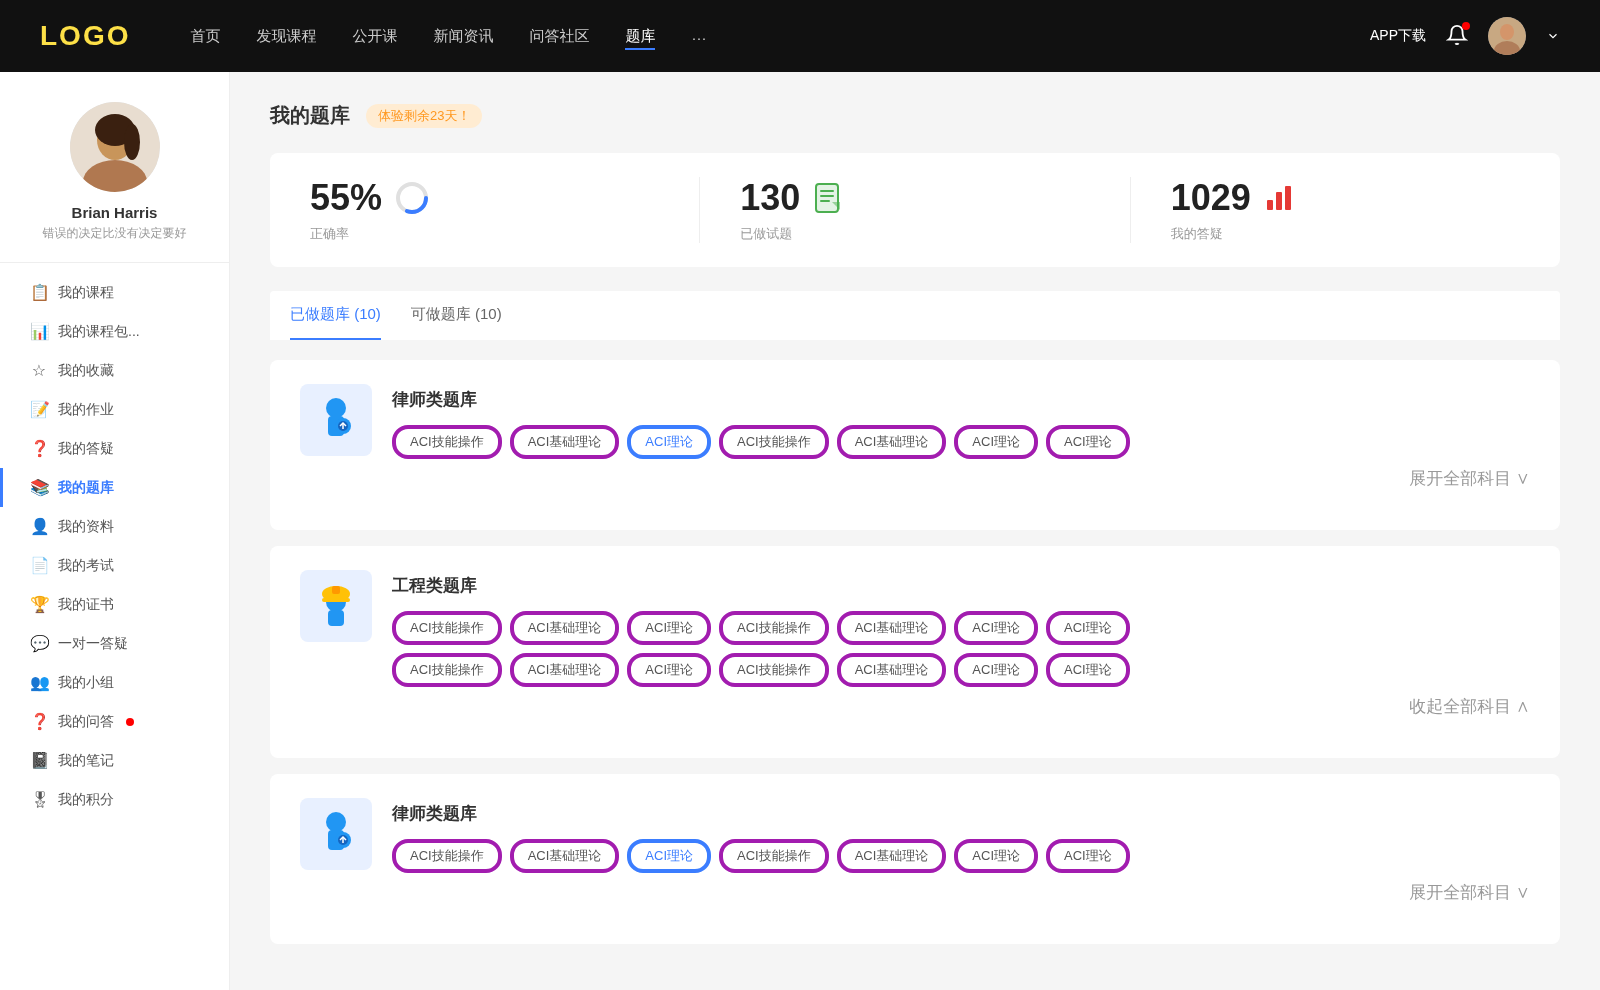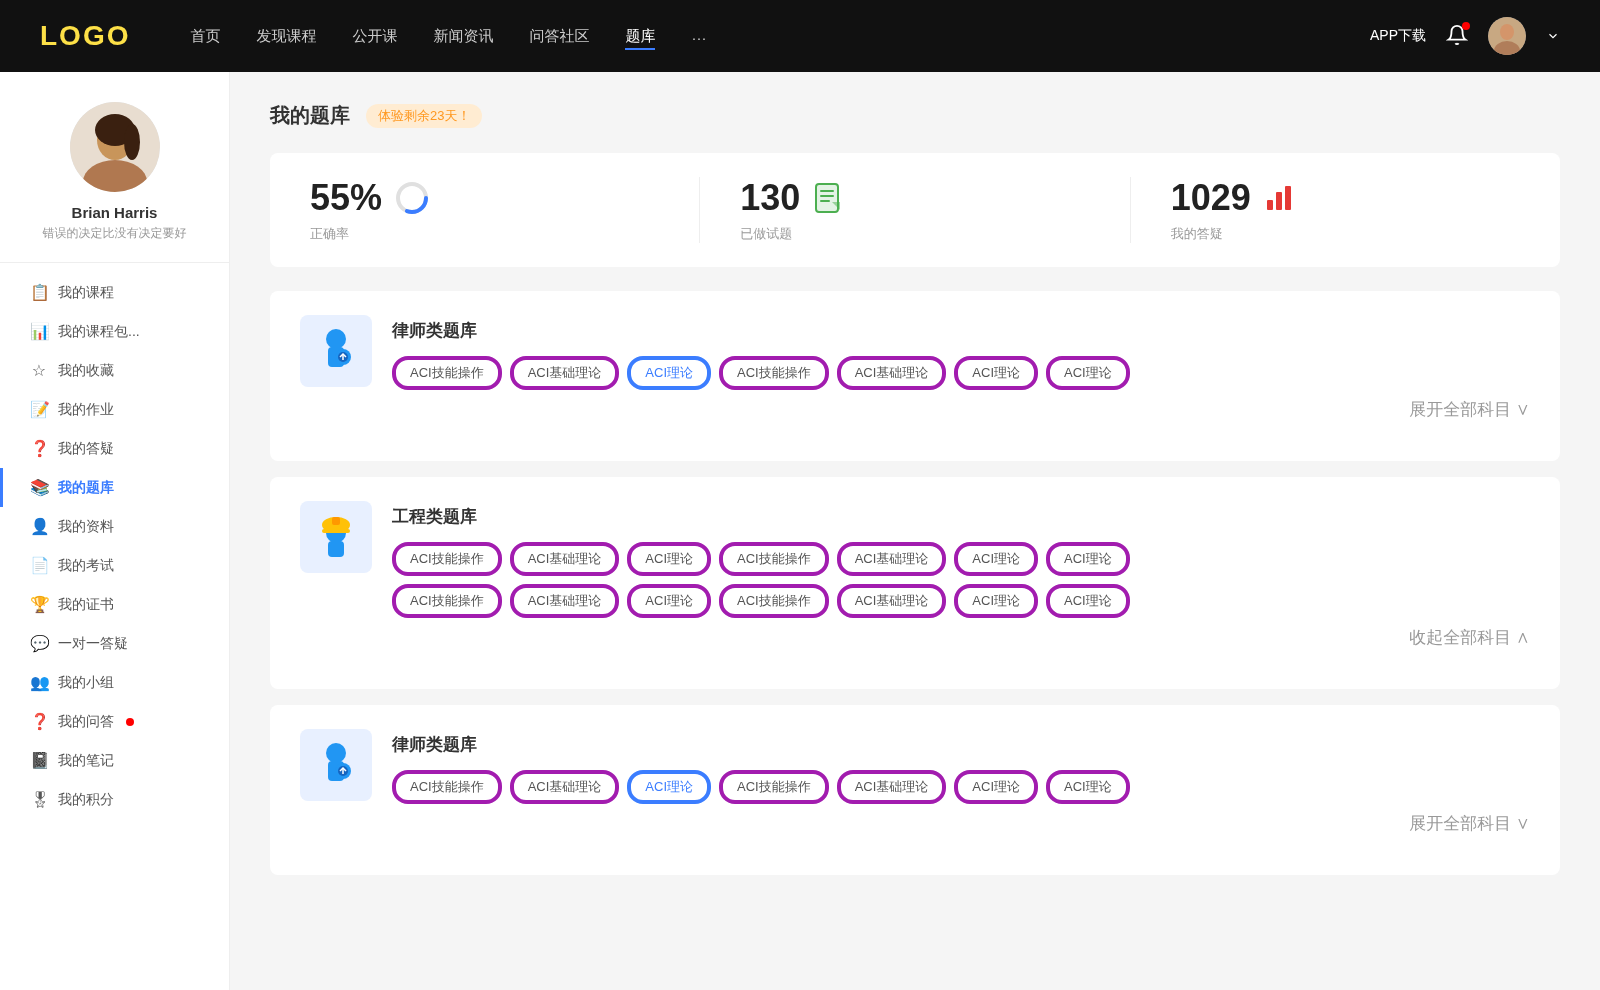--- a/index.html
+++ b/index.html
@@ -434,20 +434,24 @@
           <svg width="32" height="32" viewBox="0 0 32 32">
             <rect x="4" y="18" width="6" height="10" rx="1" fill="#e53935"></rect>
             <rect x="13" y="10" width="6" height="18" rx="1" fill="#e53935"></rect>
             <rect x="22" y="4" width="6" height="24" rx="1" fill="#e53935"></rect>
           </svg>
         </div>
         <span class="stat-label">我的答疑</span>
       </div>
     </div>
 
+    <div class="tabs-bar">
+      <div class="tab-item active">已做题库 (10)</div>
+      <div class="tab-item">可做题库 (10)</div>
+    </div>
 
     <div class="qbank-card">
       <div class="qbank-header">
         <div class="qbank-icon-wrap">
 
           <svg class="lawyer-icon" viewBox="0 0 52 52">
             <circle cx="26" cy="14" r="10" fill="#2196f3"></circle>
             <rect x="18" y="22" width="16" height="20" rx="4" fill="#2196f3"></rect>
             <circle cx="33" cy="32" r="8" fill="#2196f3"></circle>
             <circle cx="33" cy="32" r="5" fill="#1565c0"></circle>

